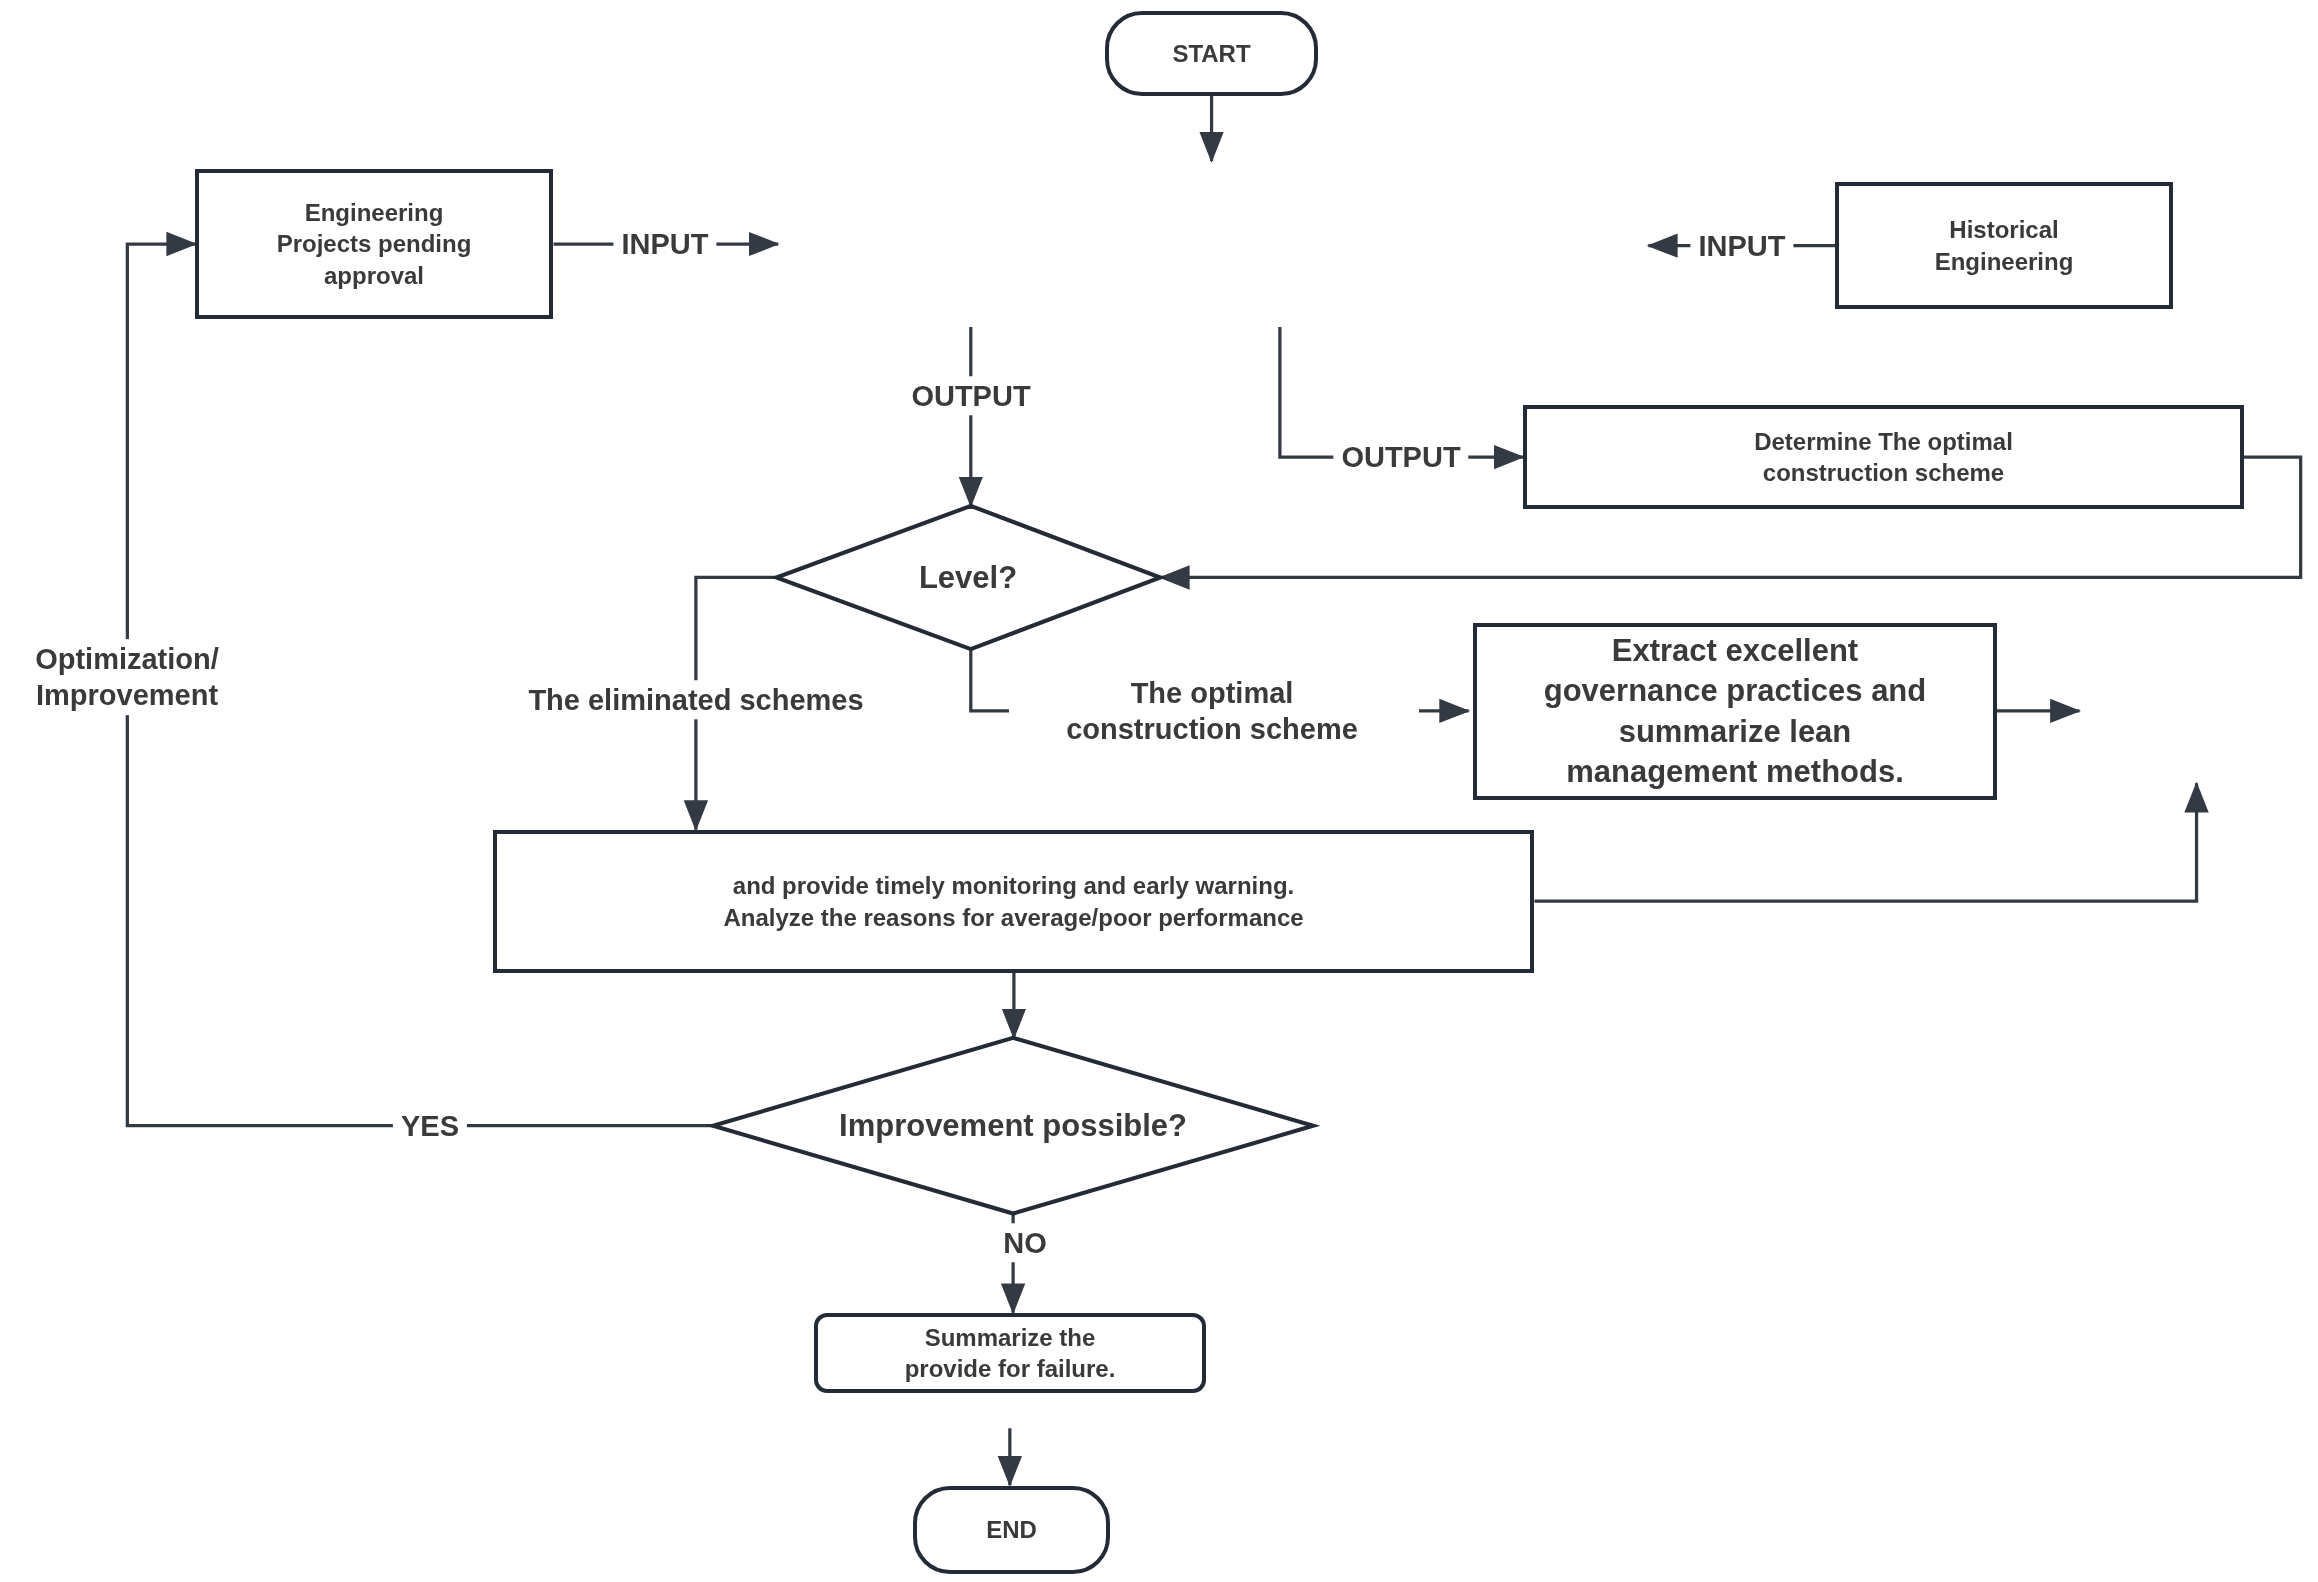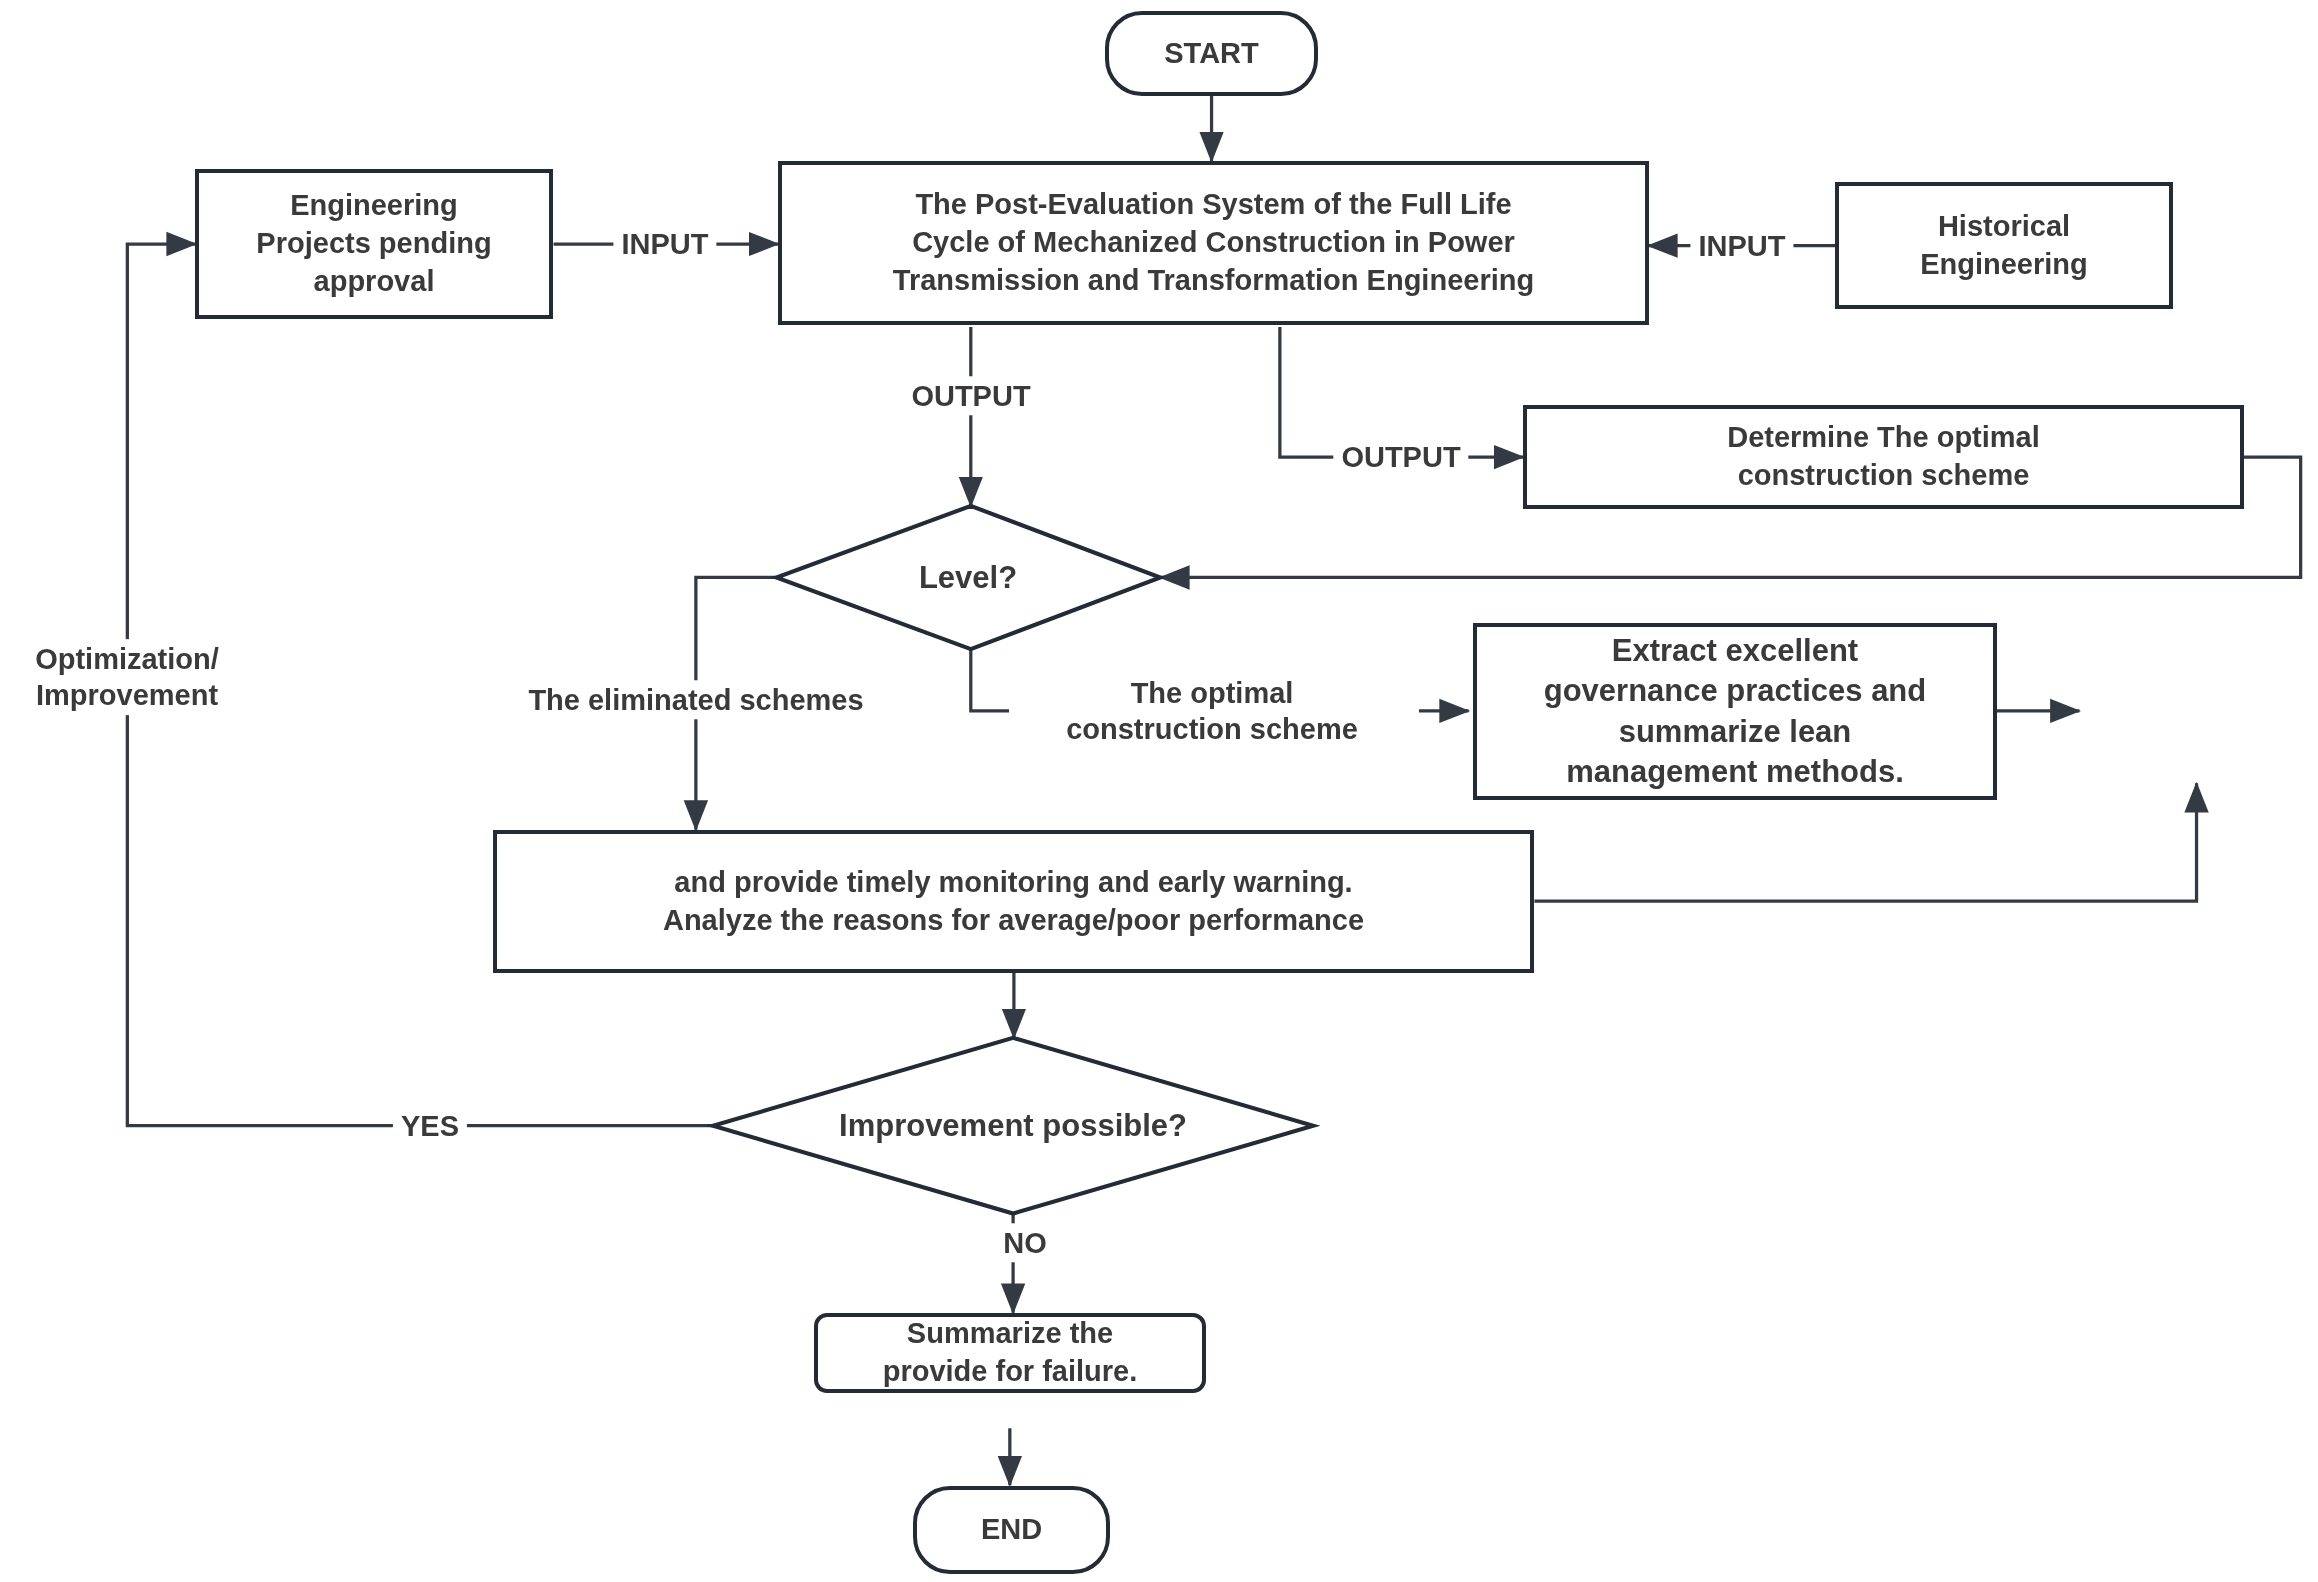--- a/index.html
+++ b/index.html
@@ -26,21 +26,21 @@
     position:absolute;
     box-sizing:border-box;
     background:#fff;
     border:4.1px solid var(--border);
     display:flex;
     flex-direction:column;
     align-items:center;
     justify-content:center;
     text-align:center;
     font-weight:bold;
-    font-size:29px;
+    font-size:24px;
     line-height:1.3;
     z-index:2;
   }
   .terminal{border-radius:37px;}
   .soft{border-radius:13px;}
   .fs38{font-size:31px;}
   .dlabel{
     position:absolute;
     transform:translate(-50%,-50%);
     font-weight:bold;
@@ -91,25 +91,20 @@
     <path d="M1241 1756 V 1826" marker-end="url(#arrowhead)"></path>
 
     <polygon class="shape" points="1193,622 1426,710 1193,798 954,710"></polygon>
     <polygon class="shape" points="1245,1276 1614,1384 1245,1492 876,1384"></polygon>
   </svg>
 
   <div class="node terminal" style="left:1105px;top:11.4px;width:213px;height:85px;">
     <div>START</div>
   </div>
 
-  <div class="node" style="left:778px;top:161px;width:871px;height:164px;">
-    <div>The Post-Evaluation System of the Full Life</div>
-    <div>Cycle of Mechanized Construction in Power</div>
-    <div>Transmission and Transformation Engineering</div>
-  </div>
 
   <div class="node" style="left:195px;top:169px;width:358px;height:150px;">
     <div>Engineering</div>
     <div>Projects pending</div>
     <div>approval</div>
   </div>
 
   <div class="node" style="left:1835px;top:182px;width:338px;height:127px;">
     <div>Historical</div>
     <div>Engineering</div>

